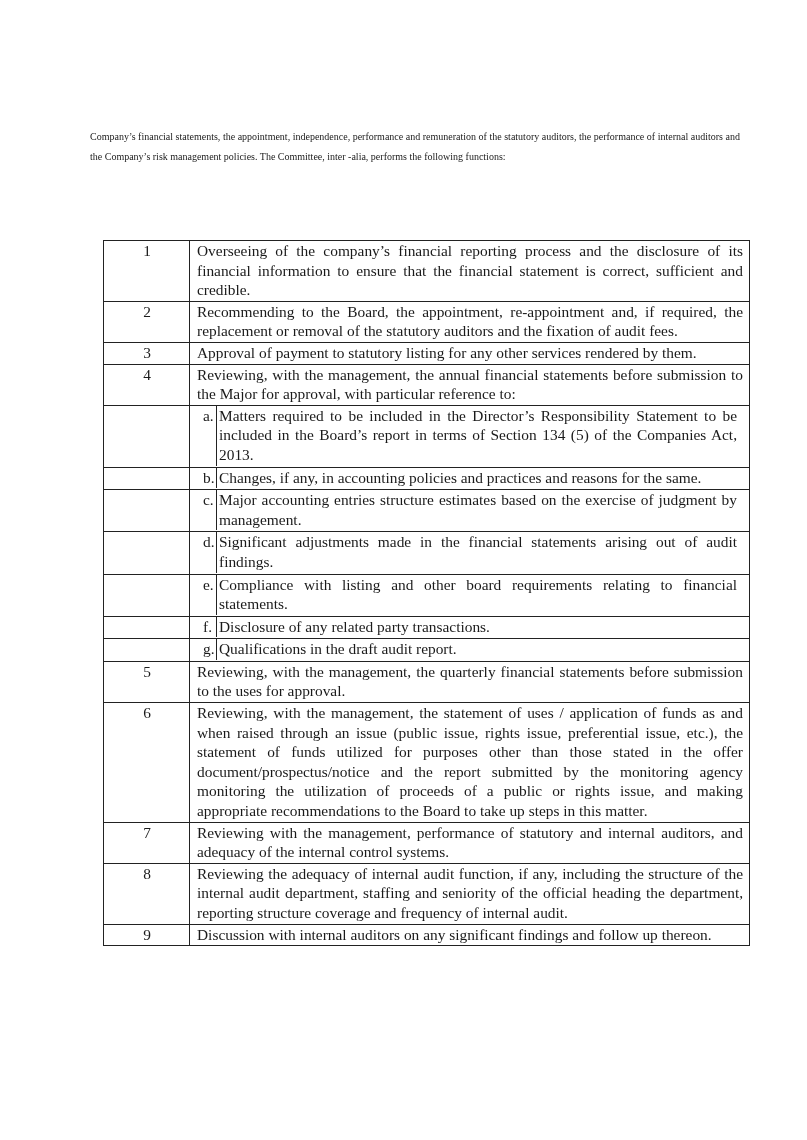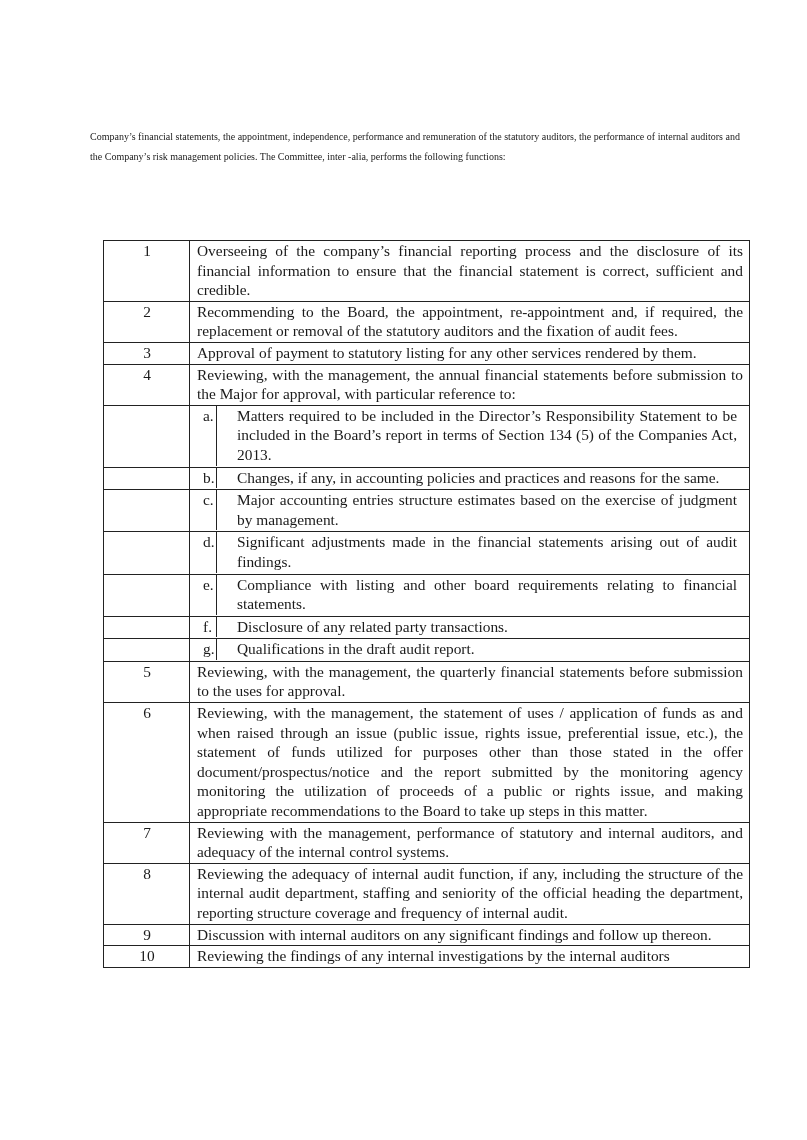--- a/index.html
+++ b/index.html
@@ -8,21 +8,21 @@
   .intro { position: absolute; left: 90px; top: 127px; width: 650px;
            font-size: 10px; line-height: 19.6px; text-align: justify; margin: 0; }
   table.funcs { position: absolute; left: 103px; top: 240px; width: 647px;
                 border-collapse: collapse; table-layout: fixed;
                 font-size: 15.4px; line-height: 19.6px; }
   table.funcs td { border: 1.3px solid #222; padding: 0 6px 1px 7px; vertical-align: top; }
   td.num { width: 72px; text-align: center; padding: 0; }
   td.text { text-align: justify; }
   td.subwrap { padding: 0; }
   table.sub { width: 100%; border-collapse: collapse; table-layout: fixed; }
-  table.sub td { border: none; padding: 0 6px 1px 20px; vertical-align: top; }
+  table.sub td { border: none; padding: 0 6px 1px 2px; vertical-align: top; }
   table.sub td.letter { width: 13px; border-right: 1.3px solid #222; text-align: left; padding: 0 0 1px 6px; }
   table.sub td.stext { text-align: justify; }
 </style>
 </head>
 <body>
 
 <p class="intro">Company’s financial statements, the appointment, independence, performance and remuneration of the statutory auditors, the performance of internal auditors and the Company’s risk management policies. The Committee, inter -alia, performs the following functions:</p>
 
 <table class="funcs">
   <tbody>
@@ -148,18 +148,14 @@
       <td class="text">Reviewing with the management, performance of statutory and internal auditors, and adequacy of the internal control systems.</td>
     </tr>
     <tr>
       <td class="num">8</td>
       <td class="text">Reviewing the adequacy of internal audit function, if any, including the structure of the internal audit department, staffing and seniority of the official heading the department, reporting structure coverage and frequency of internal audit.</td>
     </tr>
     <tr>
       <td class="num">9</td>
       <td class="text">Discussion with internal auditors on any significant findings and follow up thereon.</td>
     </tr>
-    <tr>
-      <td class="num">10</td>
-      <td class="text">Reviewing the findings of any internal investigations by the internal auditors</td>
-    </tr>
   </tbody>
 </table>
 
 </body></html>

